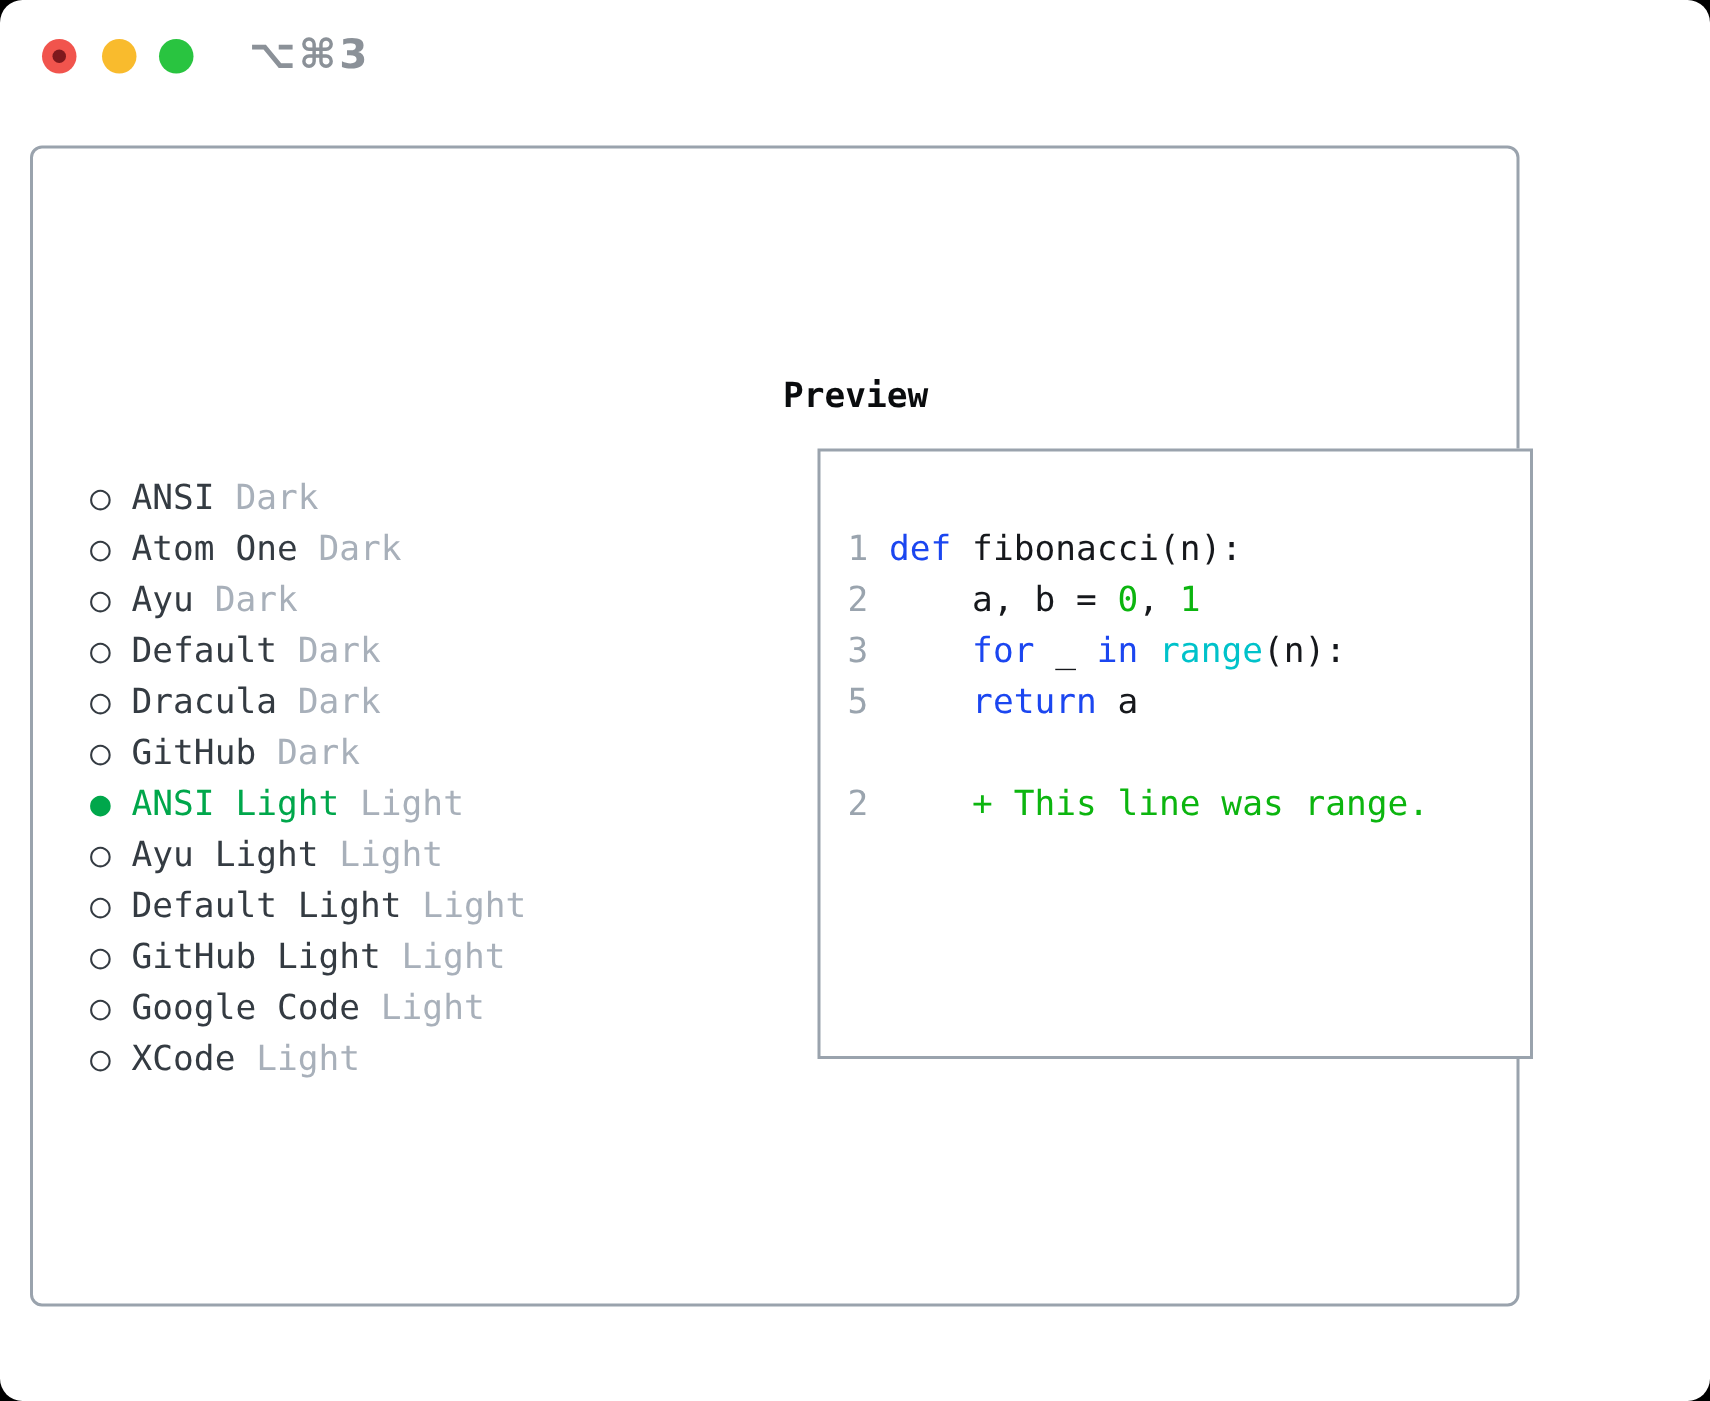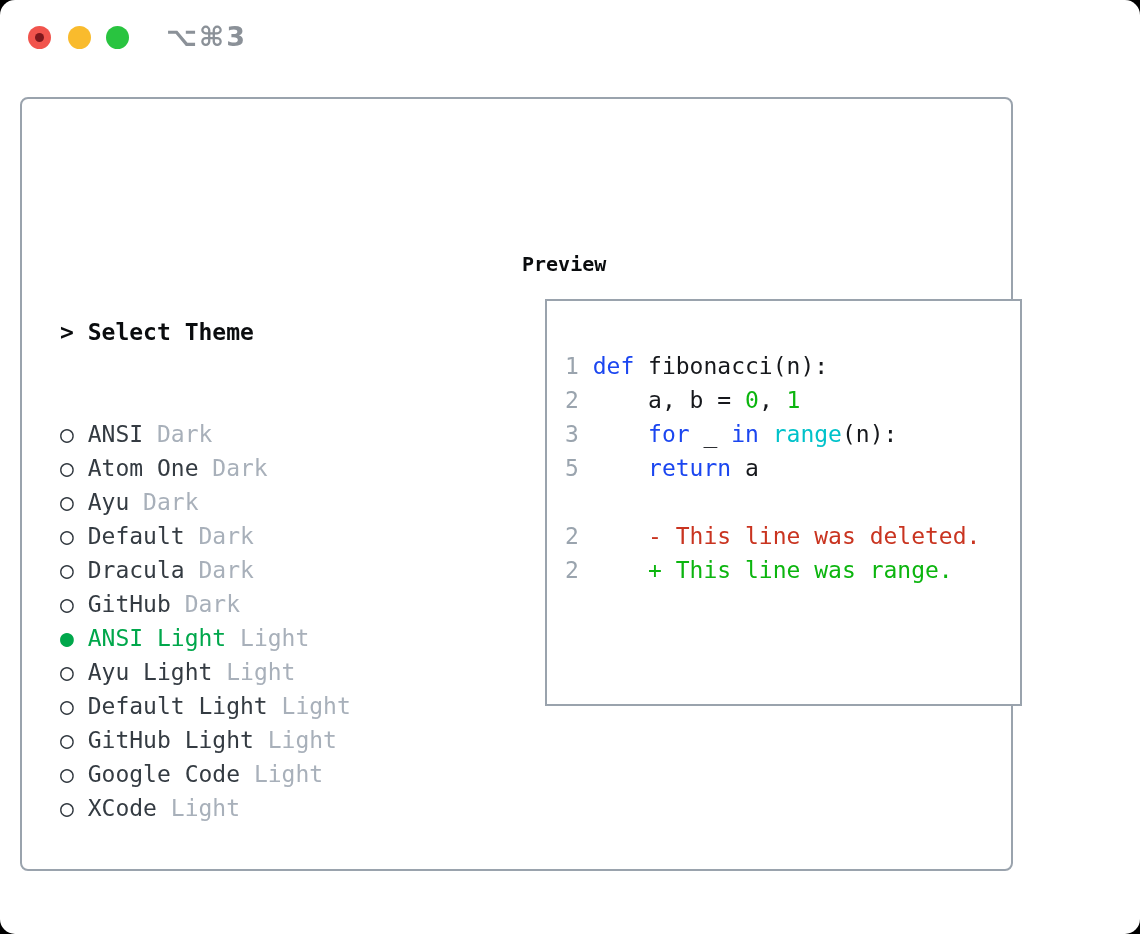--- a/index.html
+++ b/index.html
@@ -72,21 +72,21 @@
   .row{height:34px;}
   .spacer{height:34px;}
   .title-row,.prompt,.title-text{font-weight:bold;color:var(--strong);}
   .radio{color:var(--text);}
   .option.selected .radio,.option.selected .opt-name,.option.selected .opt-label{color:var(--select_green);}
   .opt-name,.opt-label{color:var(--text);}
   .opt-suffix{color:var(--muted);}
   
   .preview-title{
     position:absolute;left:500px;top:148px;
-    font-size:20px;line-height:34px;font-weight:bold;
+    font-size:23px;line-height:34px;font-weight:bold;
     color:var(--strong);
   }
   .preview-box{
     position:absolute;left:523px;top:200px;
     width:477px;height:407px;box-sizing:border-box;
     border:2px solid var(--border);
     background:var(--window_bg);
     padding:48px 6px 0 18px;
     overflow:hidden;
   }
@@ -112,36 +112,34 @@
     <span class="light red">
         <span class="dot"></span>
       </span>
     <span class="light yellow"></span>
     <span class="light green"></span>
     <span class="shortcut">⌥⌘3</span>
   </div>
 
   <div class="main-box">
     <div class="left-col">
-      <div class="row title-row"><span class="prompt">&gt;</span><span class="title-text"> Select Theme</span></div>
       <div id="theme-list"><div class="row option"><span class="radio">○</span><span class="opt-name"> ANSI</span><span class="opt-suffix"> Dark</span></div><div class="row option"><span class="radio">○</span><span class="opt-name"> Atom One</span><span class="opt-suffix"> Dark</span></div><div class="row option"><span class="radio">○</span><span class="opt-name"> Ayu</span><span class="opt-suffix"> Dark</span></div><div class="row option"><span class="radio">○</span><span class="opt-name"> Default</span><span class="opt-suffix"> Dark</span></div><div class="row option"><span class="radio">○</span><span class="opt-name"> Dracula</span><span class="opt-suffix"> Dark</span></div><div class="row option"><span class="radio">○</span><span class="opt-name"> GitHub</span><span class="opt-suffix"> Dark</span></div><div class="row option selected"><span class="radio">●</span><span class="opt-name"> ANSI Light</span><span class="opt-suffix"> Light</span></div><div class="row option"><span class="radio">○</span><span class="opt-name"> Ayu Light</span><span class="opt-suffix"> Light</span></div><div class="row option"><span class="radio">○</span><span class="opt-name"> Default Light</span><span class="opt-suffix"> Light</span></div><div class="row option"><span class="radio">○</span><span class="opt-name"> GitHub Light</span><span class="opt-suffix"> Light</span></div><div class="row option"><span class="radio">○</span><span class="opt-name"> Google Code</span><span class="opt-suffix"> Light</span></div><div class="row option"><span class="radio">○</span><span class="opt-name"> XCode</span><span class="opt-suffix"> Light</span></div></div>
       <div class="spacer"></div>
       
       
       
       
     </div>
 
     <div class="preview-title">Preview</div>
     <div class="preview-box">
       <div id="code-block">
           <div class="code-row"><span class="ln">1</span><span class="tok kw">def</span><span class="tok pl"> fibonacci(n):</span></div>
           <div class="code-row"><span class="ln">2</span><span class="tok pl">    a, b = </span><span class="tok num">0</span><span class="tok pl">, </span><span class="tok num">1</span></div>
           <div class="code-row"><span class="ln">3</span><span class="tok pl">    </span><span class="tok kw">for</span><span class="tok pl"> _ </span><span class="tok kw">in</span><span class="tok pl"> </span><span class="tok bi">range</span><span class="tok pl">(n):</span></div>
           <div class="code-row"><span class="ln">5</span><span class="tok pl">    </span><span class="tok kw">return</span><span class="tok pl"> a</span></div>
           <div class="code-row"><span class="ln"></span></div>
-          <div class="code-row"><span class="ln">2</span><span class="tok del">    - This line was deleted.</span></div>
           <div class="code-row"><span class="ln">2</span><span class="tok add">    + This line was range.</span></div>
         </div>
     </div>
   </div>
 
 </div>
 
 </body></html>

